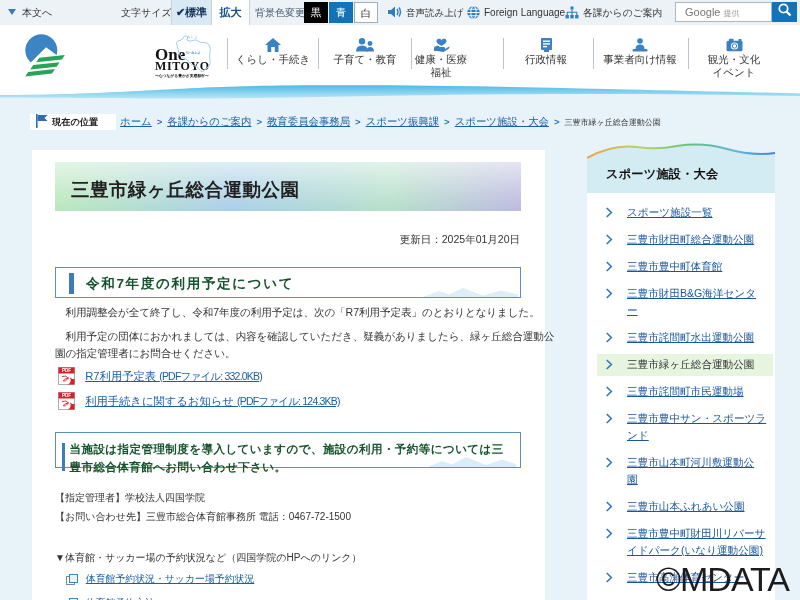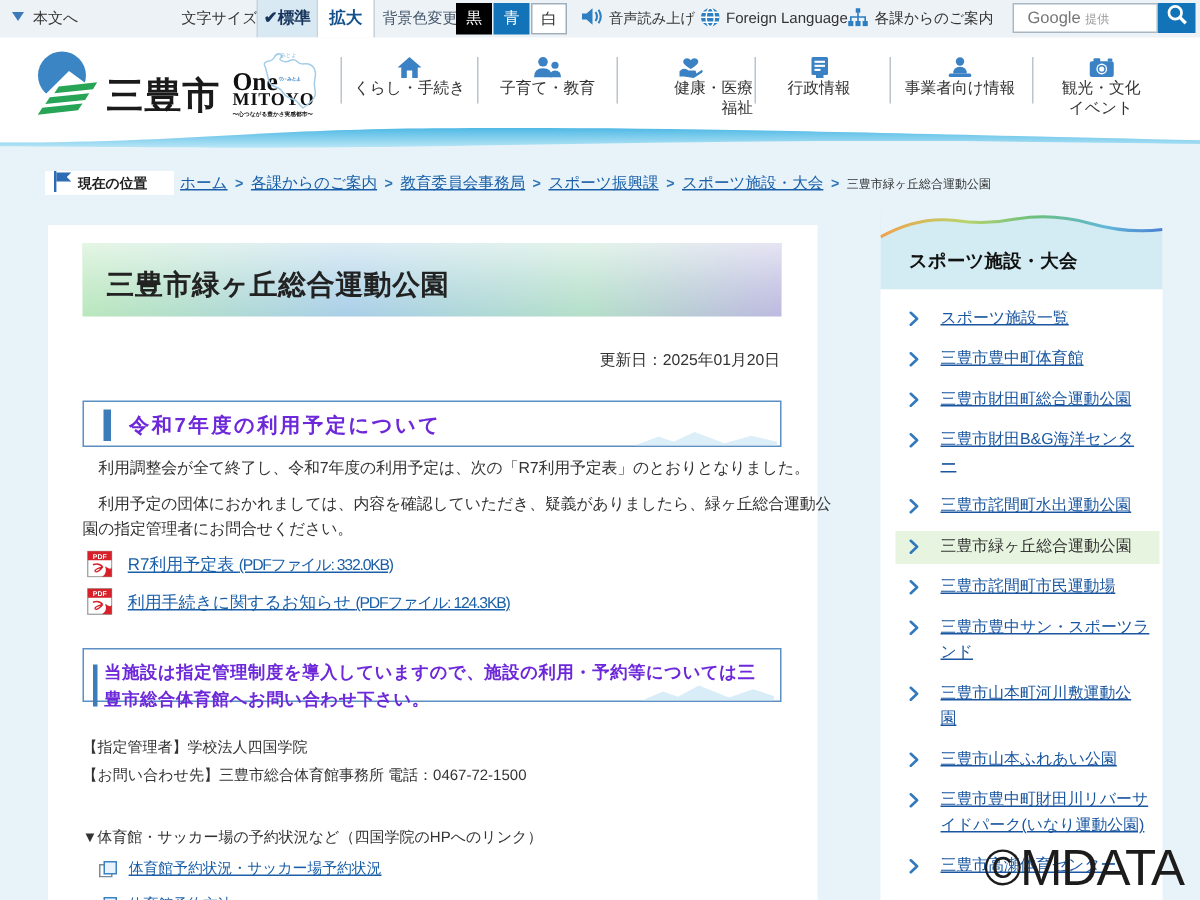--- a/index.html
+++ b/index.html
@@ -40,21 +40,21 @@
 #main { position:absolute; left:32px; top:150px; width:513px; height:450px; background:#fff; }
 #pagetitle { position:absolute; left:23px; top:12px; width:466px; height:49px;
   background:linear-gradient(to bottom, rgba(255,255,255,0.62), rgba(255,255,255,0.25) 55%, rgba(255,255,255,0) 100%),
   linear-gradient(to right,#b9e7bc 0%, #a9cfe8 38%, #b4dfc9 72%, #bcb9e0 100%);
 }
 #pagetitle h1 { font-size:18.5px; color:#222; padding:15px 0 0 16px; letter-spacing:0.5px; }
 #update { position:absolute; right:25px; top:83px; font-size:10.5px; color:#333; }
 .secbox { position:absolute; left:23px; width:466px; border:1px solid #5b8fc3; background:#fff; }
 .secbox .bar { position:absolute; background:#3c7cb8; }
 .secbox svg.mnt { position:absolute; }
-.h2t { position:relative; font-size:13.5px; font-weight:bold; color:#6d28d9; letter-spacing:1.7px; white-space:nowrap; }
+.h2t { position:relative; font-size:13.5px; font-weight:bold; color:#14532d; letter-spacing:1.7px; white-space:nowrap; }
 #box1 { top:117px; height:31px; }
 #box1 .bar { top:5px; height:21px; }
 #box1 .h2t { padding:7px 0 0 30px; } #box1 .bar { left:13px; width:4.5px; }
 #box2 { top:282px; height:36px; }
 #box2 .bar { top:10px; height:28px; left:5.5px; width:3.5px; }
 #box2 .h2t { font-size:11.5px; letter-spacing:0.45px; padding:7px 0 0 13.5px; line-height:18px; }
 .para { position:absolute; left:23px; width:495px; font-size:10.6px; line-height:17px; color:#333; letter-spacing:-0.1px; white-space:nowrap; }
 .pdfrow { position:absolute; left:26px; font-size:11.3px; white-space:nowrap; }
 .pdfrow .ptail { font-size:10.5px; letter-spacing:-0.8px; }
 .pdfrow a { color:#1a5fa8; }
@@ -123,21 +123,20 @@
   </div>
 
   <div id="header">
     <svg class="abs" style="left:24px; top:8px;" width="46" height="46" viewBox="0 0 46 46">
       <circle cx="17.3" cy="17.3" r="16" fill="#3c85c4"></circle>
       <path d="M6.5,29.7 L22,14.3 L33.6,22.8 L46,20.5 L46,46 L0,46 L0,43.5 L4,36.3 Z" fill="#ffffff"></path>
       <path d="M15.2,24.7 L40.8,21.9 L38.0,26.5 L12.2,29.2 Z" fill="#28a457"></path>
       <path d="M9.2,31.9 L35.5,29.2 L32.7,33.7 L6.2,36.4 Z" fill="#28a457"></path>
       <path d="M4.2,38.9 L31.0,36.0 L28.0,40.5 L1.2,43.5 Z" fill="#28a457"></path>
     </svg>
-    <div class="abs" style="left:71px; top:22px; font-size:24.5px; font-weight:bold; color:#1a1a1a; letter-spacing:0.8px;">三豊市</div>
     <div class="abs" style="left:155px; top:20px; width:50px; font-weight:bold; color:#111;">
       <div style="font-size:17px; font-family:'Liberation Serif',serif; letter-spacing:0;">One<span style="font-size:3.5px; color:#4a90d0; vertical-align:6px;"> ﾜﾝ･みとよ</span></div>
       <div style="font-size:12px; font-family:'Liberation Serif',serif; letter-spacing:0.6px; margin-top:-6px;">MITOYO</div>
       <div style="font-size:3.8px; margin-top:-1.5px; white-space:nowrap;">〜心つながる豊かさ実感都市〜</div>
     </div>
     <svg class="abs" style="left:174px; top:9px;" width="39" height="40" viewBox="0 0 39 40">
       <path d="M3,11 Q1,8 4,7 Q8,6.5 9,4 Q10,1.5 13,2 L14,4 Q12,5 13,6 Q16,8 19,6.5 Q22,5 24,7 Q26,9 29,8.5 Q33,8 35,11 Q37,14 36,18 Q35,22 36,26 Q37,30 34,33 Q31,36 28,38 L26,36 Q24,33 21,32 Q17,31 15,28 Q13,25 10,24 Q6,23 5,19 Q4,15 3,11 Z" fill="none" stroke="#a6cde8" stroke-width="1"></path>
       <text x="13" y="4" font-size="3.5" fill="#7ab4dd">みとよ</text>
     </svg>
   </div>
@@ -155,21 +154,21 @@
         </svg>
       くらし・手続き</div>
     <div class="navitem" style="left:323px; top:38px; width:84px;">
       <svg width="20" height="14" viewBox="0 0 20 14">
           <circle cx="7" cy="3.2" r="3.2" fill="#3b82c4"></circle>
           <path d="M1,13.5 Q1,7.5 7,7.5 Q13,7.5 13,13.5 Z" fill="#3b82c4"></path>
           <circle cx="15" cy="5.5" r="2.4" fill="#3b82c4"></circle>
           <path d="M11.5,13.5 Q11.5,9 15,9 Q19,9 19,13.5 Z" fill="#3b82c4"></path>
         </svg>
       子育て・教育</div>
-    <div class="navitem" style="left:418px; top:38px; width:84px;text-align:right;">
+    <div class="navitem" style="left:399px; top:38px; width:84px;">
       <svg width="17" height="14" viewBox="0 0 17 14">
           <path d="M8.5,2.2 C9.6,0.4 12.4,0.4 13.3,2.2 C14.1,3.8 13,5.2 8.5,8 C4,5.2 2.9,3.8 3.7,2.2 C4.6,0.4 7.4,0.4 8.5,2.2 Z" fill="#3b82c4"></path>
           <path d="M1,9.5 Q4,6.5 7,9 L11,9 Q12.5,9.3 12,11 L6,11 L12.5,10.8 L16,8.5 Q17,9.5 16,10.5 L10.5,14 L4,13 L1,13 Z" fill="#3b82c4"></path>
         </svg>
       健康・医療<br>福祉</div>
     <div class="navitem" style="left:506px; top:38px; width:80px;">
       <svg width="13" height="14" viewBox="0 0 13 14">
           <rect x="1" y="0" width="11" height="12" rx="1" fill="#3b82c4"></rect>
           <rect x="3" y="2.5" width="7" height="1.4" fill="#fff"></rect>
           <rect x="3" y="5.2" width="7" height="1.4" fill="#fff"></rect>
@@ -298,26 +297,26 @@
       <ul>
         <li><span class="chev">
               <svg width="7" height="11" viewBox="0 0 7 11">
                 <path d="M1.2,1.5 L5.4,5.5 L1.2,9.5" fill="none" stroke="#3079be" stroke-width="1.7" stroke-linecap="round" stroke-linejoin="round"></path>
               </svg>
             </span><a href="#">スポーツ施設一覧</a></li>
         <li><span class="chev">
               <svg width="7" height="11" viewBox="0 0 7 11">
                 <path d="M1.2,1.5 L5.4,5.5 L1.2,9.5" fill="none" stroke="#3079be" stroke-width="1.7" stroke-linecap="round" stroke-linejoin="round"></path>
               </svg>
+            </span><a href="#">三豊市財田町総合運動公園</a></li>
+        <li><span class="chev">
+              <svg width="7" height="11" viewBox="0 0 7 11">
+                <path d="M1.2,1.5 L5.4,5.5 L1.2,9.5" fill="none" stroke="#3079be" stroke-width="1.7" stroke-linecap="round" stroke-linejoin="round"></path>
+              </svg>
             </span><a href="#">三豊市豊中町体育館</a></li>
-        <li><span class="chev">
-              <svg width="7" height="11" viewBox="0 0 7 11">
-                <path d="M1.2,1.5 L5.4,5.5 L1.2,9.5" fill="none" stroke="#3079be" stroke-width="1.7" stroke-linecap="round" stroke-linejoin="round"></path>
-              </svg>
-            </span><a href="#">三豊市財田町総合運動公園</a></li>
         <li><span class="chev">
               <svg width="7" height="11" viewBox="0 0 7 11">
                 <path d="M1.2,1.5 L5.4,5.5 L1.2,9.5" fill="none" stroke="#3079be" stroke-width="1.7" stroke-linecap="round" stroke-linejoin="round"></path>
               </svg>
             </span><a href="#">三豊市財田B&amp;G海洋センタ<br>ー</a></li>
         <li><span class="chev">
               <svg width="7" height="11" viewBox="0 0 7 11">
                 <path d="M1.2,1.5 L5.4,5.5 L1.2,9.5" fill="none" stroke="#3079be" stroke-width="1.7" stroke-linecap="round" stroke-linejoin="round"></path>
               </svg>
             </span><a href="#">三豊市詫間町水出運動公園</a></li>

